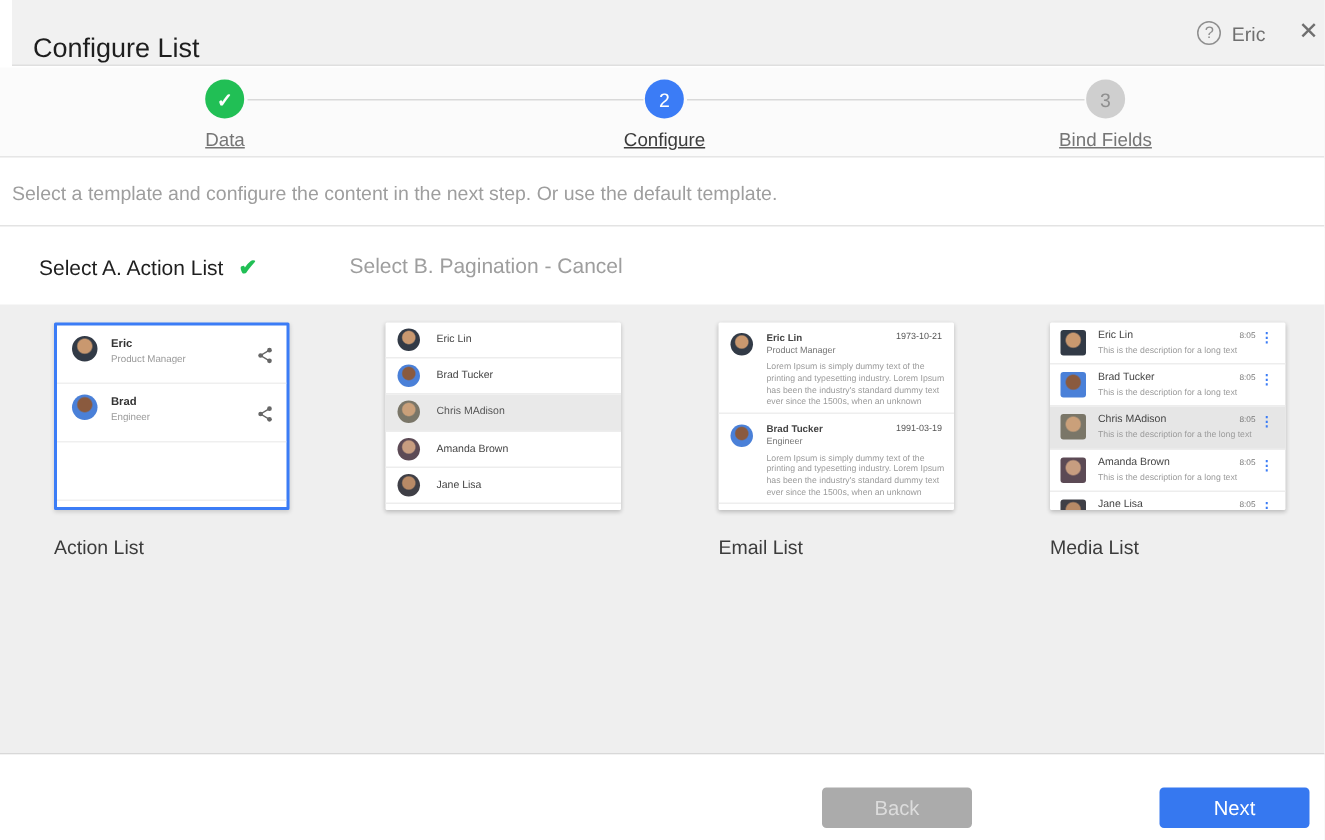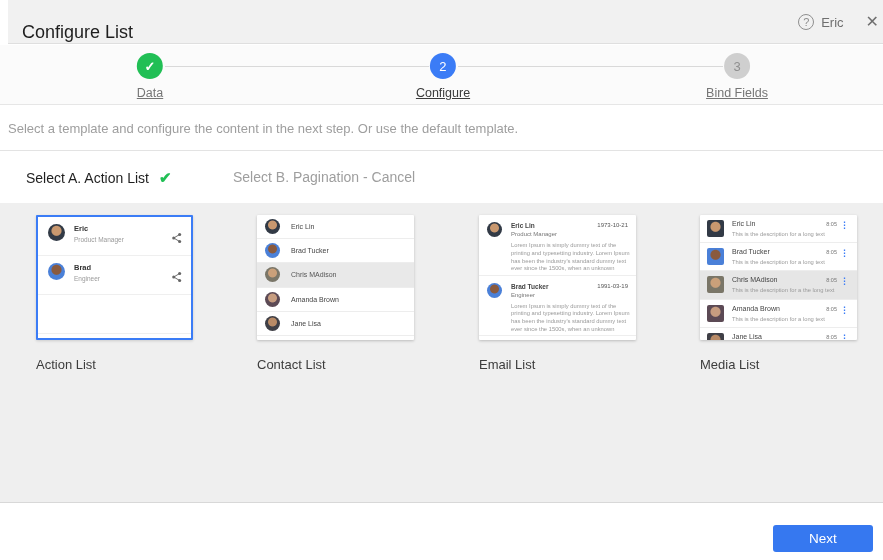--- a/index.html
+++ b/index.html
@@ -190,21 +190,20 @@
       </div>
       <div class="crow">
         <span class="av a-amanda"></span>
         <span class="nm">Amanda Brown</span>
       </div>
       <div class="crow">
         <span class="av a-jane"></span>
         <span class="nm">Jane Lisa</span>
       </div>
     </div>
-    <div class="caption">Contact List</div>
   </div>
 
   <div class="tpl tpl-email">
     <div class="card">
       <div class="eblock">
         <span class="av a-eric"></span>
         <span class="nm">Eric Lin</span>
         <span class="rl">Product Manager</span>
         <span class="dt">1973-10-21</span>
         <span class="bd">Lorem Ipsum is simply dummy text of the printing and typesetting industry. Lorem Ipsum has been the industry's standard dummy text ever since the 1500s, when an unknown printer took a galley of type and scrambled it to make a type specimen book. It has sur</span>
@@ -257,14 +256,15 @@
         <span class="tm">8:05</span>
         <span class="dots">⋮</span>
       </div>
     </div>
     <div class="caption">Media List</div>
   </div>
 
 </div>
 
 <div class="footer">
+  <button class="btn btn-back">Back</button>
   <button class="btn btn-next">Next</button>
 </div>
 
 </body></html>

